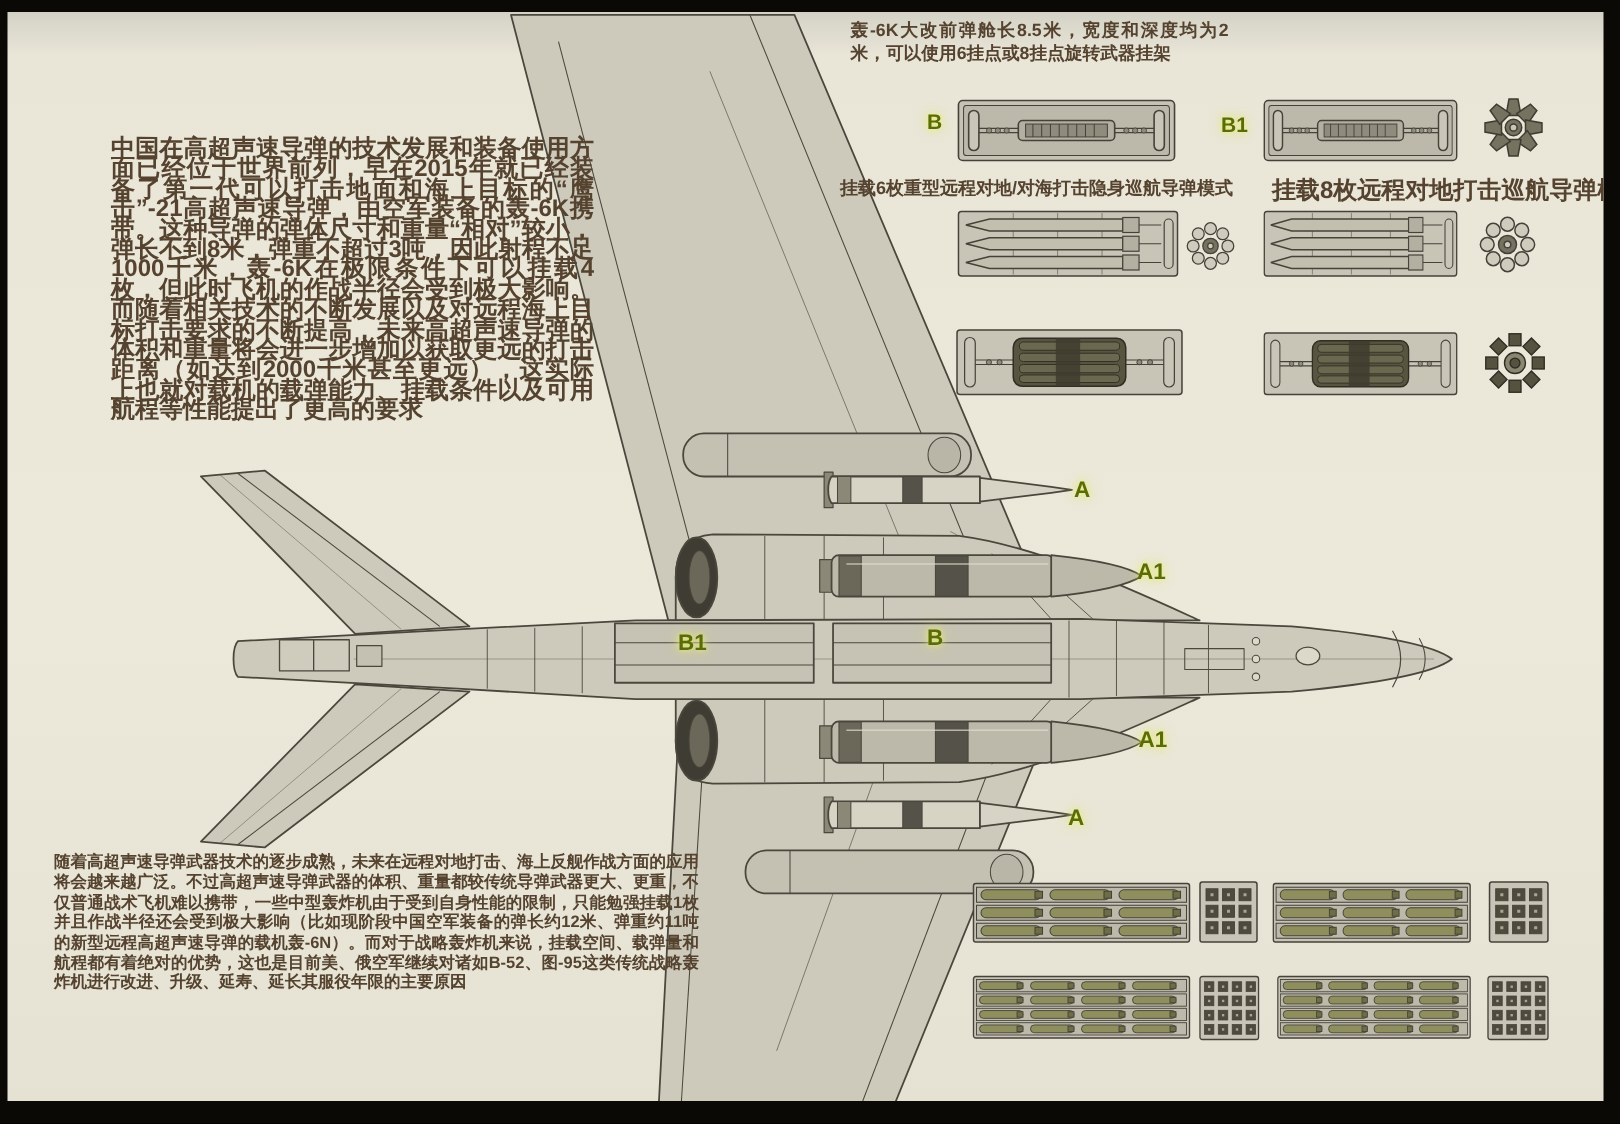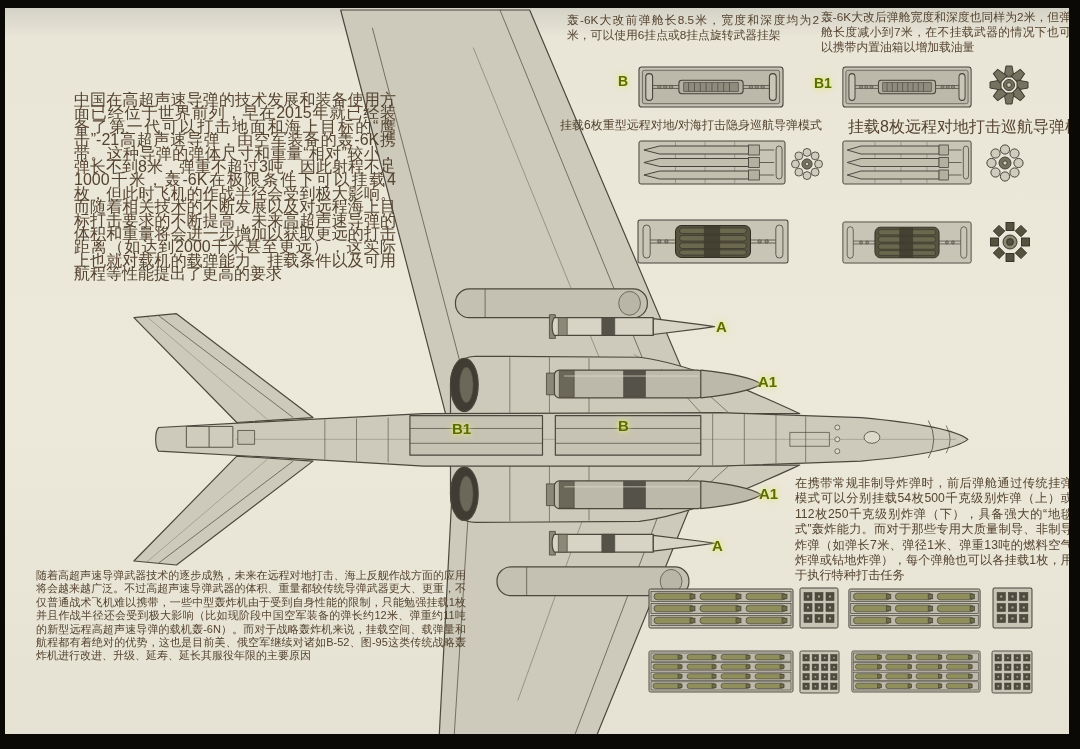--- a/index.html
+++ b/index.html
@@ -1,21 +1,21 @@
 <!DOCTYPE html>
 <html><head>
 <meta charset="utf-8">
 <style>
   html,body{margin:0;padding:0;background:#000;}
   .stage{position:relative;width:1080px;height:749px;background:#0b0906;overflow:hidden;
          font-family:"Liberation Sans","DejaVu Sans",sans-serif;}
   .page{position:absolute;left:5px;top:8px;width:1064px;height:726px;overflow:hidden;
         background:linear-gradient(180deg,#d4d1c6 0%,#e9e6d8 4%,#ece9db 55%,#e5e2d3 100%);}
-  .para{position:absolute;color:#55432f;text-align:justify;font-weight:400;z-index:30;}
-  .cap{position:absolute;color:#55432f;white-space:nowrap;font-weight:400;z-index:30;}
+  .para{position:absolute;color:#55432f;text-align:justify;font-weight:700;z-index:30;}
+  .cap{position:absolute;color:#55432f;white-space:nowrap;font-weight:700;z-index:30;}
   .tag{position:absolute;font-weight:bold;color:#5a6d05;z-index:40;line-height:1;
        text-shadow:0 0 4px rgba(233,237,120,.95),0 0 9px rgba(226,230,110,.85);}
   .diag{position:absolute;z-index:20;}
   .diag svg,.aircraft{display:block;}
   .diag svg{width:100%;height:100%;}
   .aircraft{position:absolute;left:0;top:0;z-index:10;}
 </style>
 </head>
 <body>
 
@@ -151,29 +151,27 @@
     <span class="tag" style="left:613px;top:410px;font-size:15px">B</span>
     <span class="tag" style="left:754px;top:478px;font-size:15px">A1</span>
     <span class="tag" style="left:707px;top:530px;font-size:15px">A</span>
     <span class="tag" style="left:613px;top:66px;font-size:14px">B</span>
     <span class="tag" style="left:809px;top:68px;font-size:14px">B1</span>
 
     <div class="para" style="left:69px;top:85px;width:322px;font-size:16px;line-height:13.4px">中国在高超声速导弹的技术发展和装备使用方面已经位于世界前列，早在2015年就已经装备了第一代可以打击地面和海上目标的“鹰击”-21高超声速导弹，由空军装备的轰-6K携带。这种导弹的弹体尺寸和重量“相对”较小，弹长不到8米，弹重不超过3吨，因此射程不足1000千米，轰-6K在极限条件下可以挂载4枚，但此时飞机的作战半径会受到极大影响。而随着相关技术的不断发展以及对远程海上目标打击要求的不断提高，未来高超声速导弹的体积和重量将会进一步增加以获取更远的打击距离（如达到2000千米甚至更远），这实际上也就对载机的载弹能力、挂载条件以及可用航程等性能提出了更高的要求</div>
 
     <div class="para" style="left:562px;top:5px;width:252px;font-size:11.8px;line-height:15px">轰-6K大改前弹舱长8.5米，宽度和深度均为2米，可以使用6挂点或8挂点旋转武器挂架</div>
 
-    <div class="para" style="left:816px;top:2px;width:250px;font-size:11.8px;line-height:15px">轰-6K大改后弹舱宽度和深度也同样为2米，但弹舱长度减小到7米，在不挂载武器的情况下也可以携带内置油箱以增加载油量</div>
 
     <div class="cap" style="left:555px;top:109px;font-size:12px">挂载6枚重型远程对地/对海打击隐身巡航导弹模式</div>
 
     <div class="cap" style="left:843px;top:109px;font-size:16px">挂载8枚远程对地打击巡航导弹模式</div>
 
 
 
-    <div class="para" style="left:790px;top:468px;width:278px;font-size:12.2px;line-height:15.4px">在携带常规非制导炸弹时，前后弹舱通过传统挂弹模式可以分别挂载54枚500千克级别炸弹（上）或112枚250千克级别炸弹（下），具备强大的“地毯式”轰炸能力。而对于那些专用大质量制导、非制导炸弹（如弹长7米、弹径1米、弹重13吨的燃料空气炸弹或钻地炸弹），每个弹舱也可以各挂载1枚，用于执行特种打击任务</div>
 
     <div class="para" style="left:31px;top:561px;width:430px;font-size:11px;line-height:13.4px">随着高超声速导弹武器技术的逐步成熟，未来在远程对地打击、海上反舰作战方面的应用将会越来越广泛。不过高超声速导弹武器的体积、重量都较传统导弹武器更大、更重，不仅普通战术飞机难以携带，一些中型轰炸机由于受到自身性能的限制，只能勉强挂载1枚并且作战半径还会受到极大影响（比如现阶段中国空军装备的弹长约12米、弹重约11吨的新型远程高超声速导弹的载机轰-6N）。而对于战略轰炸机来说，挂载空间、载弹量和航程都有着绝对的优势，这也是目前美、俄空军继续对诸如B-52、图-95这类传统战略轰炸机进行改进、升级、延寿、延长其服役年限的主要原因</div>
 
     <div class="diag" style="left:633px;top:58px;width:146px;height:42px">
   <svg viewBox="0 0 150 44" preserveAspectRatio="none" stroke="#45423a" stroke-width="1.1">
     <rect x="1" y="1" width="148" height="42" rx="3" fill="#c6c3b4"></rect>
     <rect x="4.5" y="4.5" width="141" height="35" rx="2" fill="#bcb9aa" stroke-width="0.7"></rect>
     <rect x="8" y="8" width="7" height="28" rx="3.5" fill="#c9c6b7"></rect>
     <rect x="135" y="8" width="7" height="28" rx="3.5" fill="#c9c6b7"></rect>
     <line x1="15" y1="20.5" x2="135" y2="20.5" stroke-width="0.8"></line>

